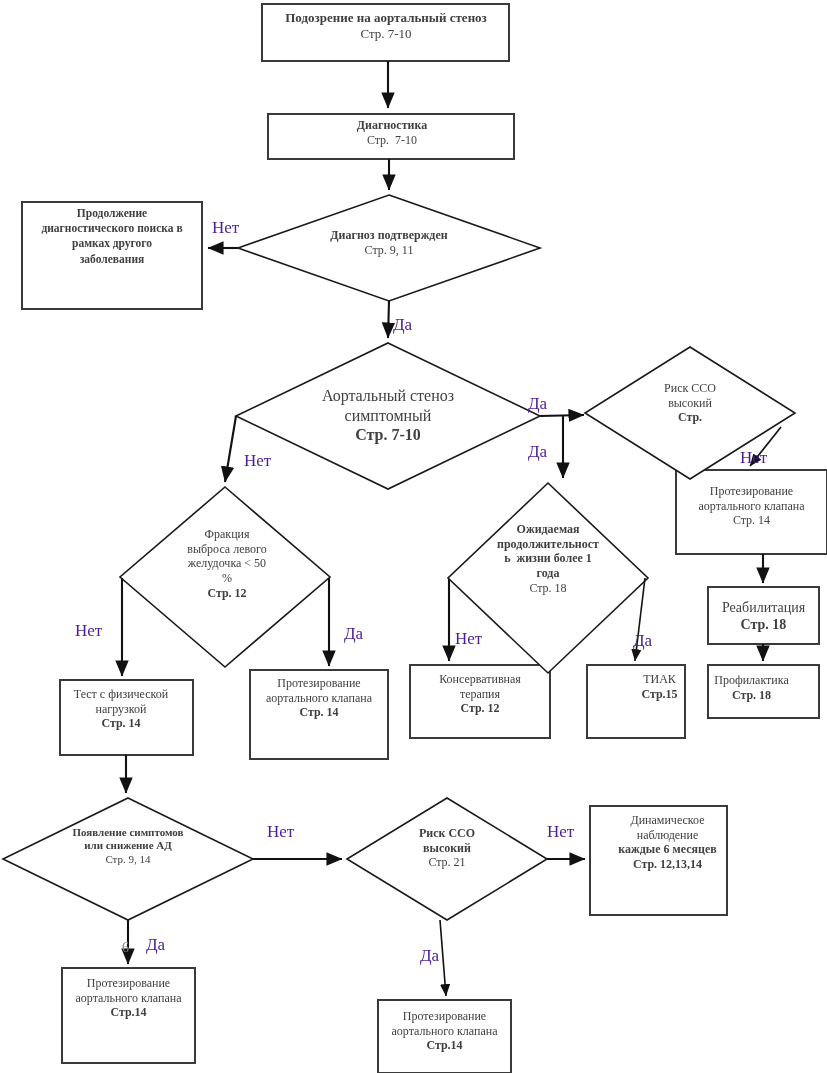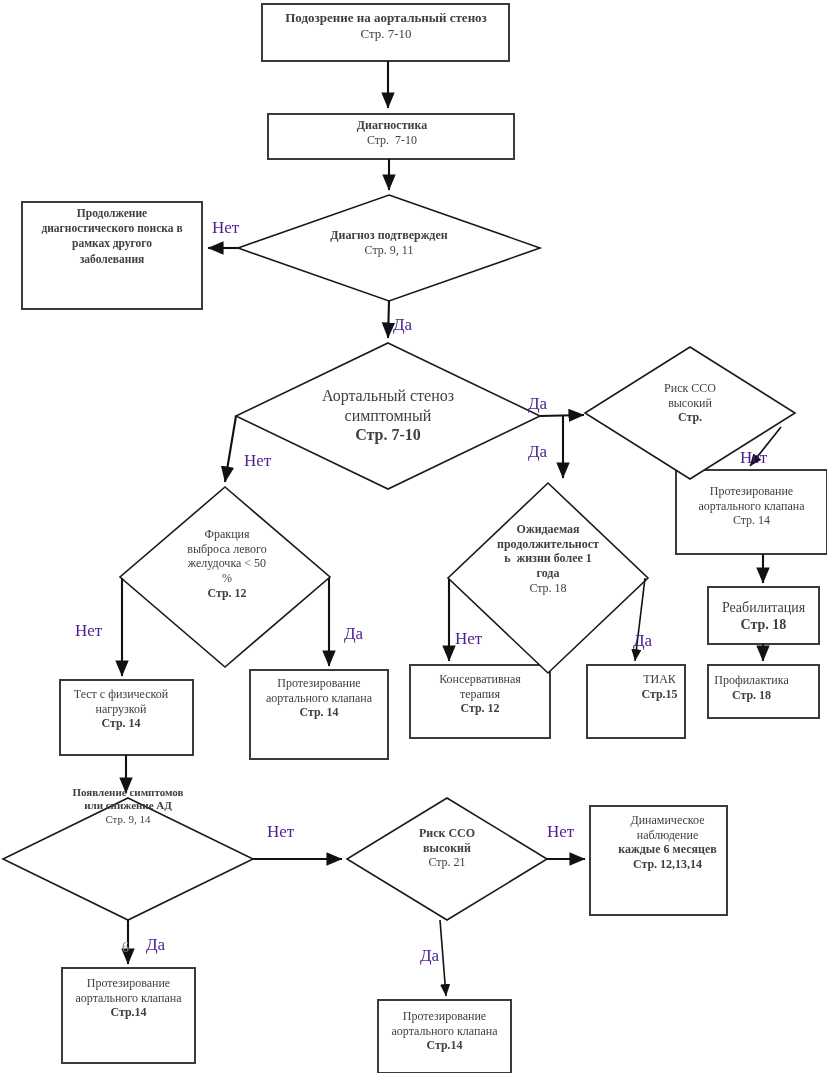--- a/index.html
+++ b/index.html
@@ -231,21 +231,21 @@
     <span class="ln t-norm">Консервативная</span>
     <span class="ln t-norm">терапия</span>
     <span class="ln t-bold">Стр. 12</span>
   </div>
 
   <div class="node-text" style="left:588px; top:672px; width:79px; font-size:12px;margin-left:32px;">
     <span class="ln t-norm">ТИАК</span>
     <span class="ln t-bold">Стр.15</span>
   </div>
 
-  <div class="node-text" style="left:44px; top:786px; width:168px; font-size:11px;">
+  <div class="node-text" style="left:44px; top:826px; width:168px; font-size:11px;">
     <span class="ln t-bold">Появление симптомов</span>
     <span class="ln t-bold">или снижение АД</span>
     <span class="ln t-norm">Стр. 9, 14</span>
   </div>
 
   <div class="node-text" style="left:392px; top:826px; width:110px; font-size:12px;">
     <span class="ln t-bold">Риск ССО</span>
     <span class="ln t-bold">высокий</span>
     <span class="ln t-norm">Стр. 21</span>
   </div>

